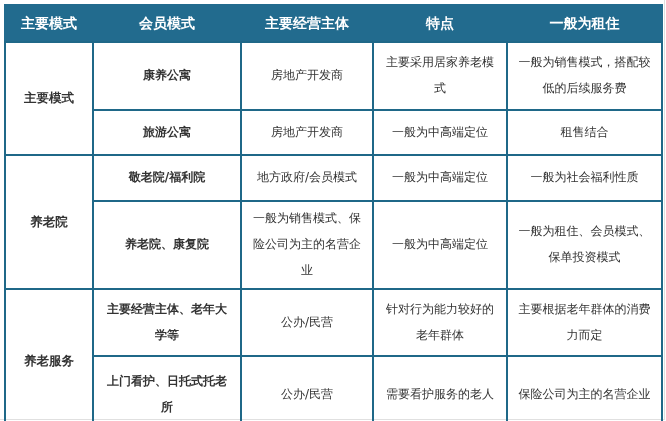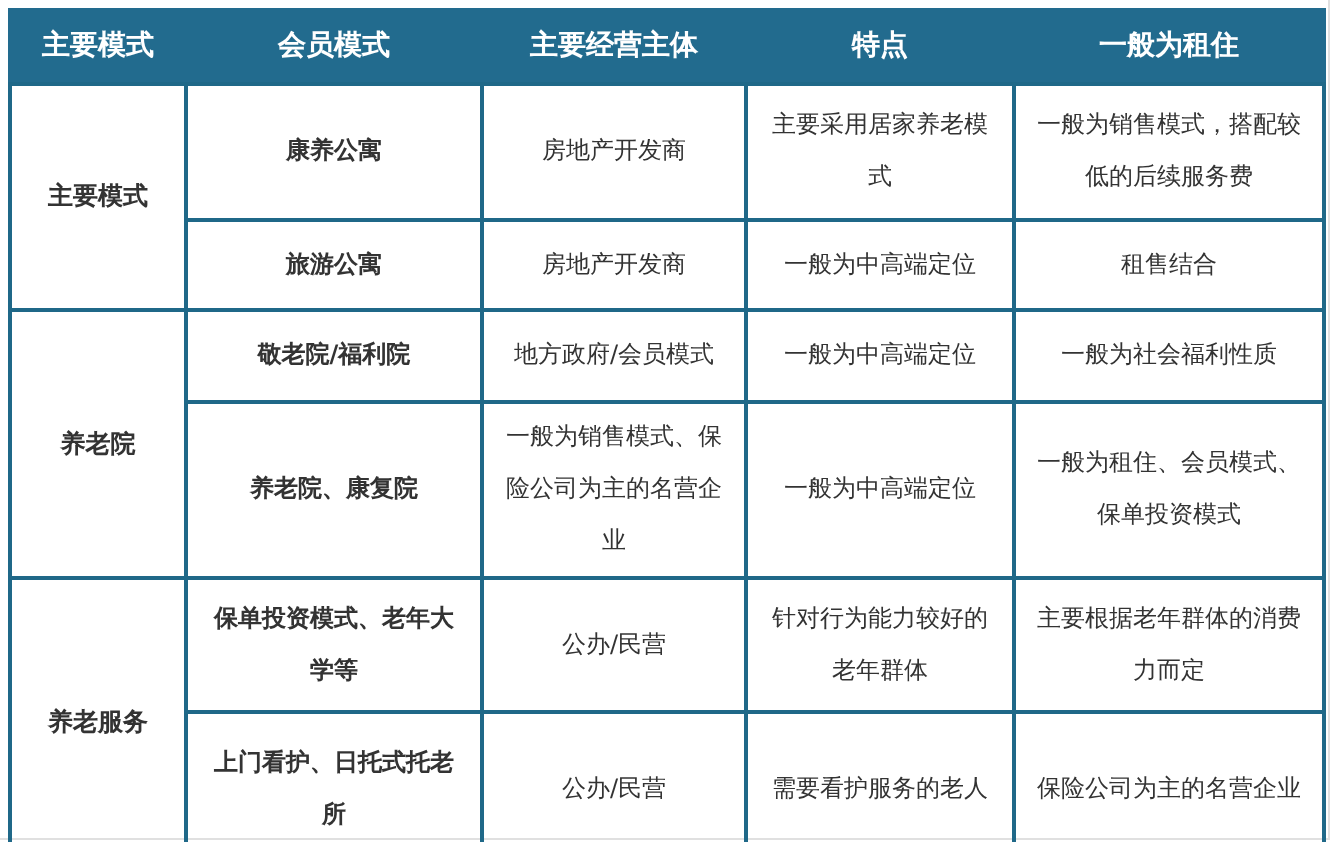--- a/index.html
+++ b/index.html
@@ -104,21 +104,21 @@
         <td>一般为社会福利性质</td>
       </tr>
       <tr class="r4">
         <td class="seg">养老院、康复院</td>
         <td>一般为销售模式、保险公司为主的名营企业</td>
         <td>一般为中高端定位</td>
         <td>一般为租住、会员模式、保单投资模式</td>
       </tr>
       <tr class="r5">
         <td class="mode" rowspan="2">养老服务</td>
-        <td class="seg">保单投资模式、老年大学等</td>
+        <td class="seg">主要经营主体、老年大学等</td>
         <td>公办/民营</td>
         <td>针对行为能力较好的老年群体</td>
         <td>主要根据老年群体的消费力而定</td>
       </tr>
       <tr class="r6">
         <td class="seg">上门看护、日托式托老所</td>
         <td>公办/民营</td>
         <td>需要看护服务的老人</td>
         <td>保险公司为主的名营企业</td>
       </tr>

